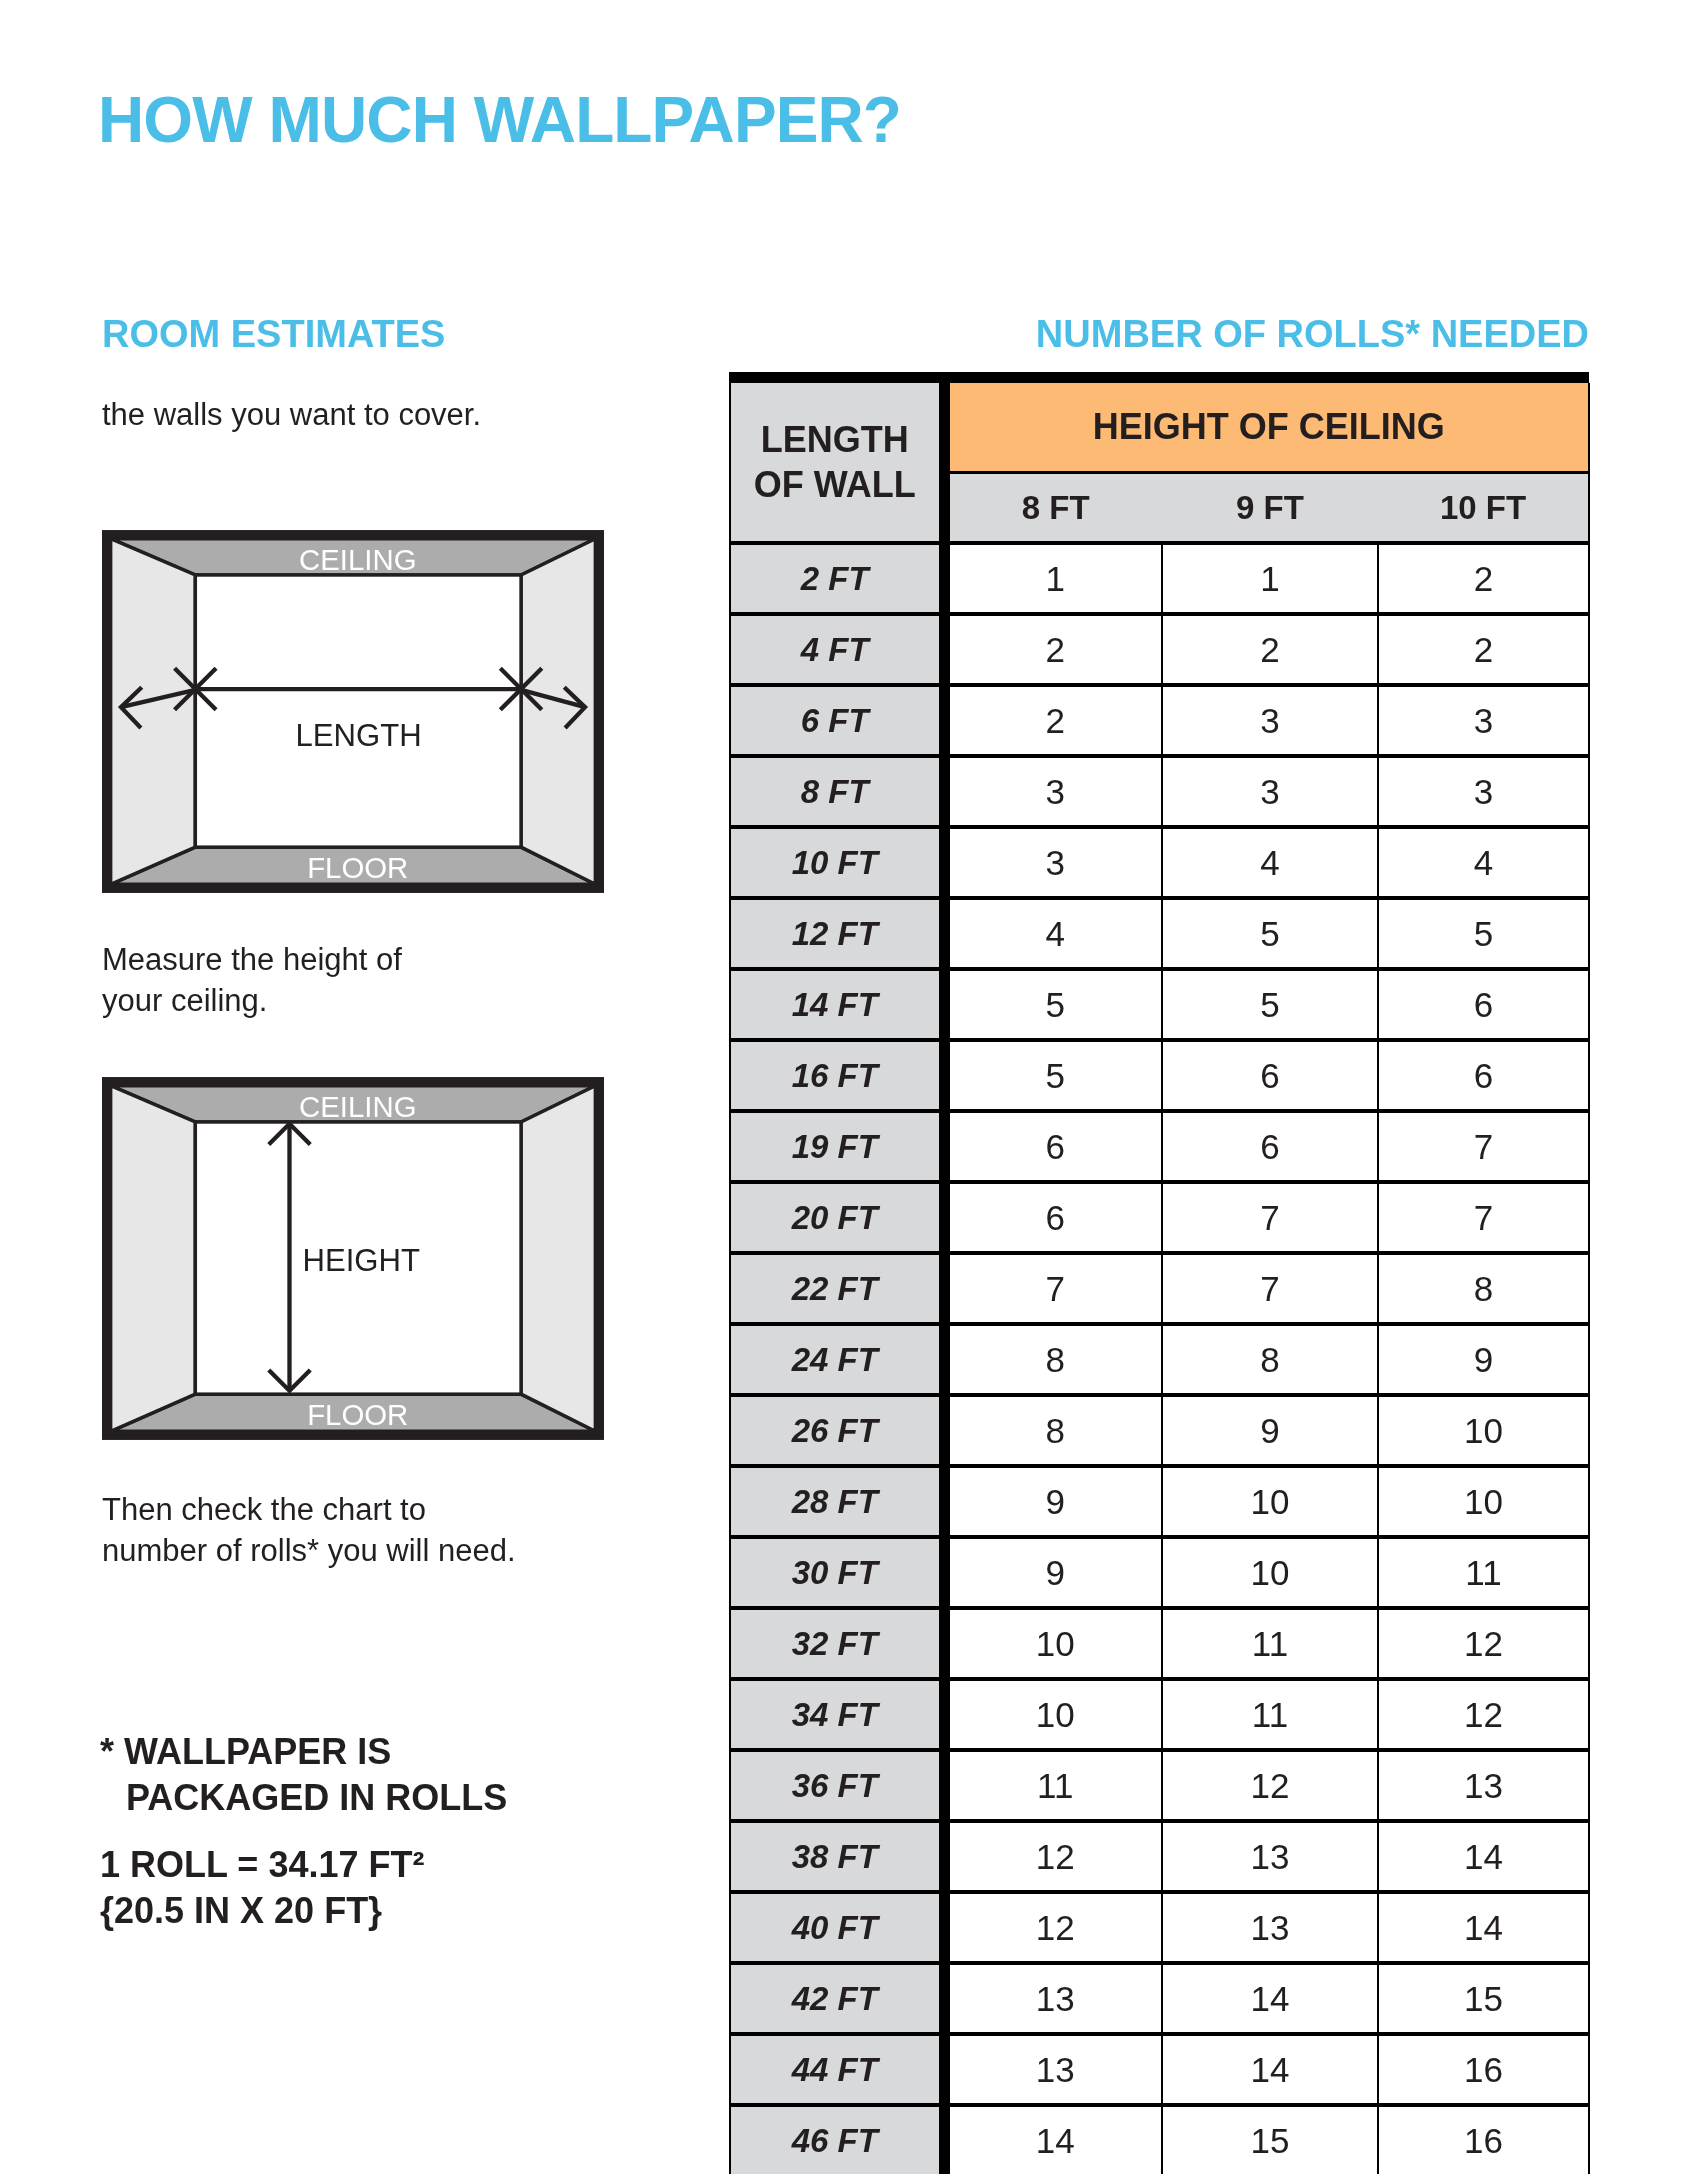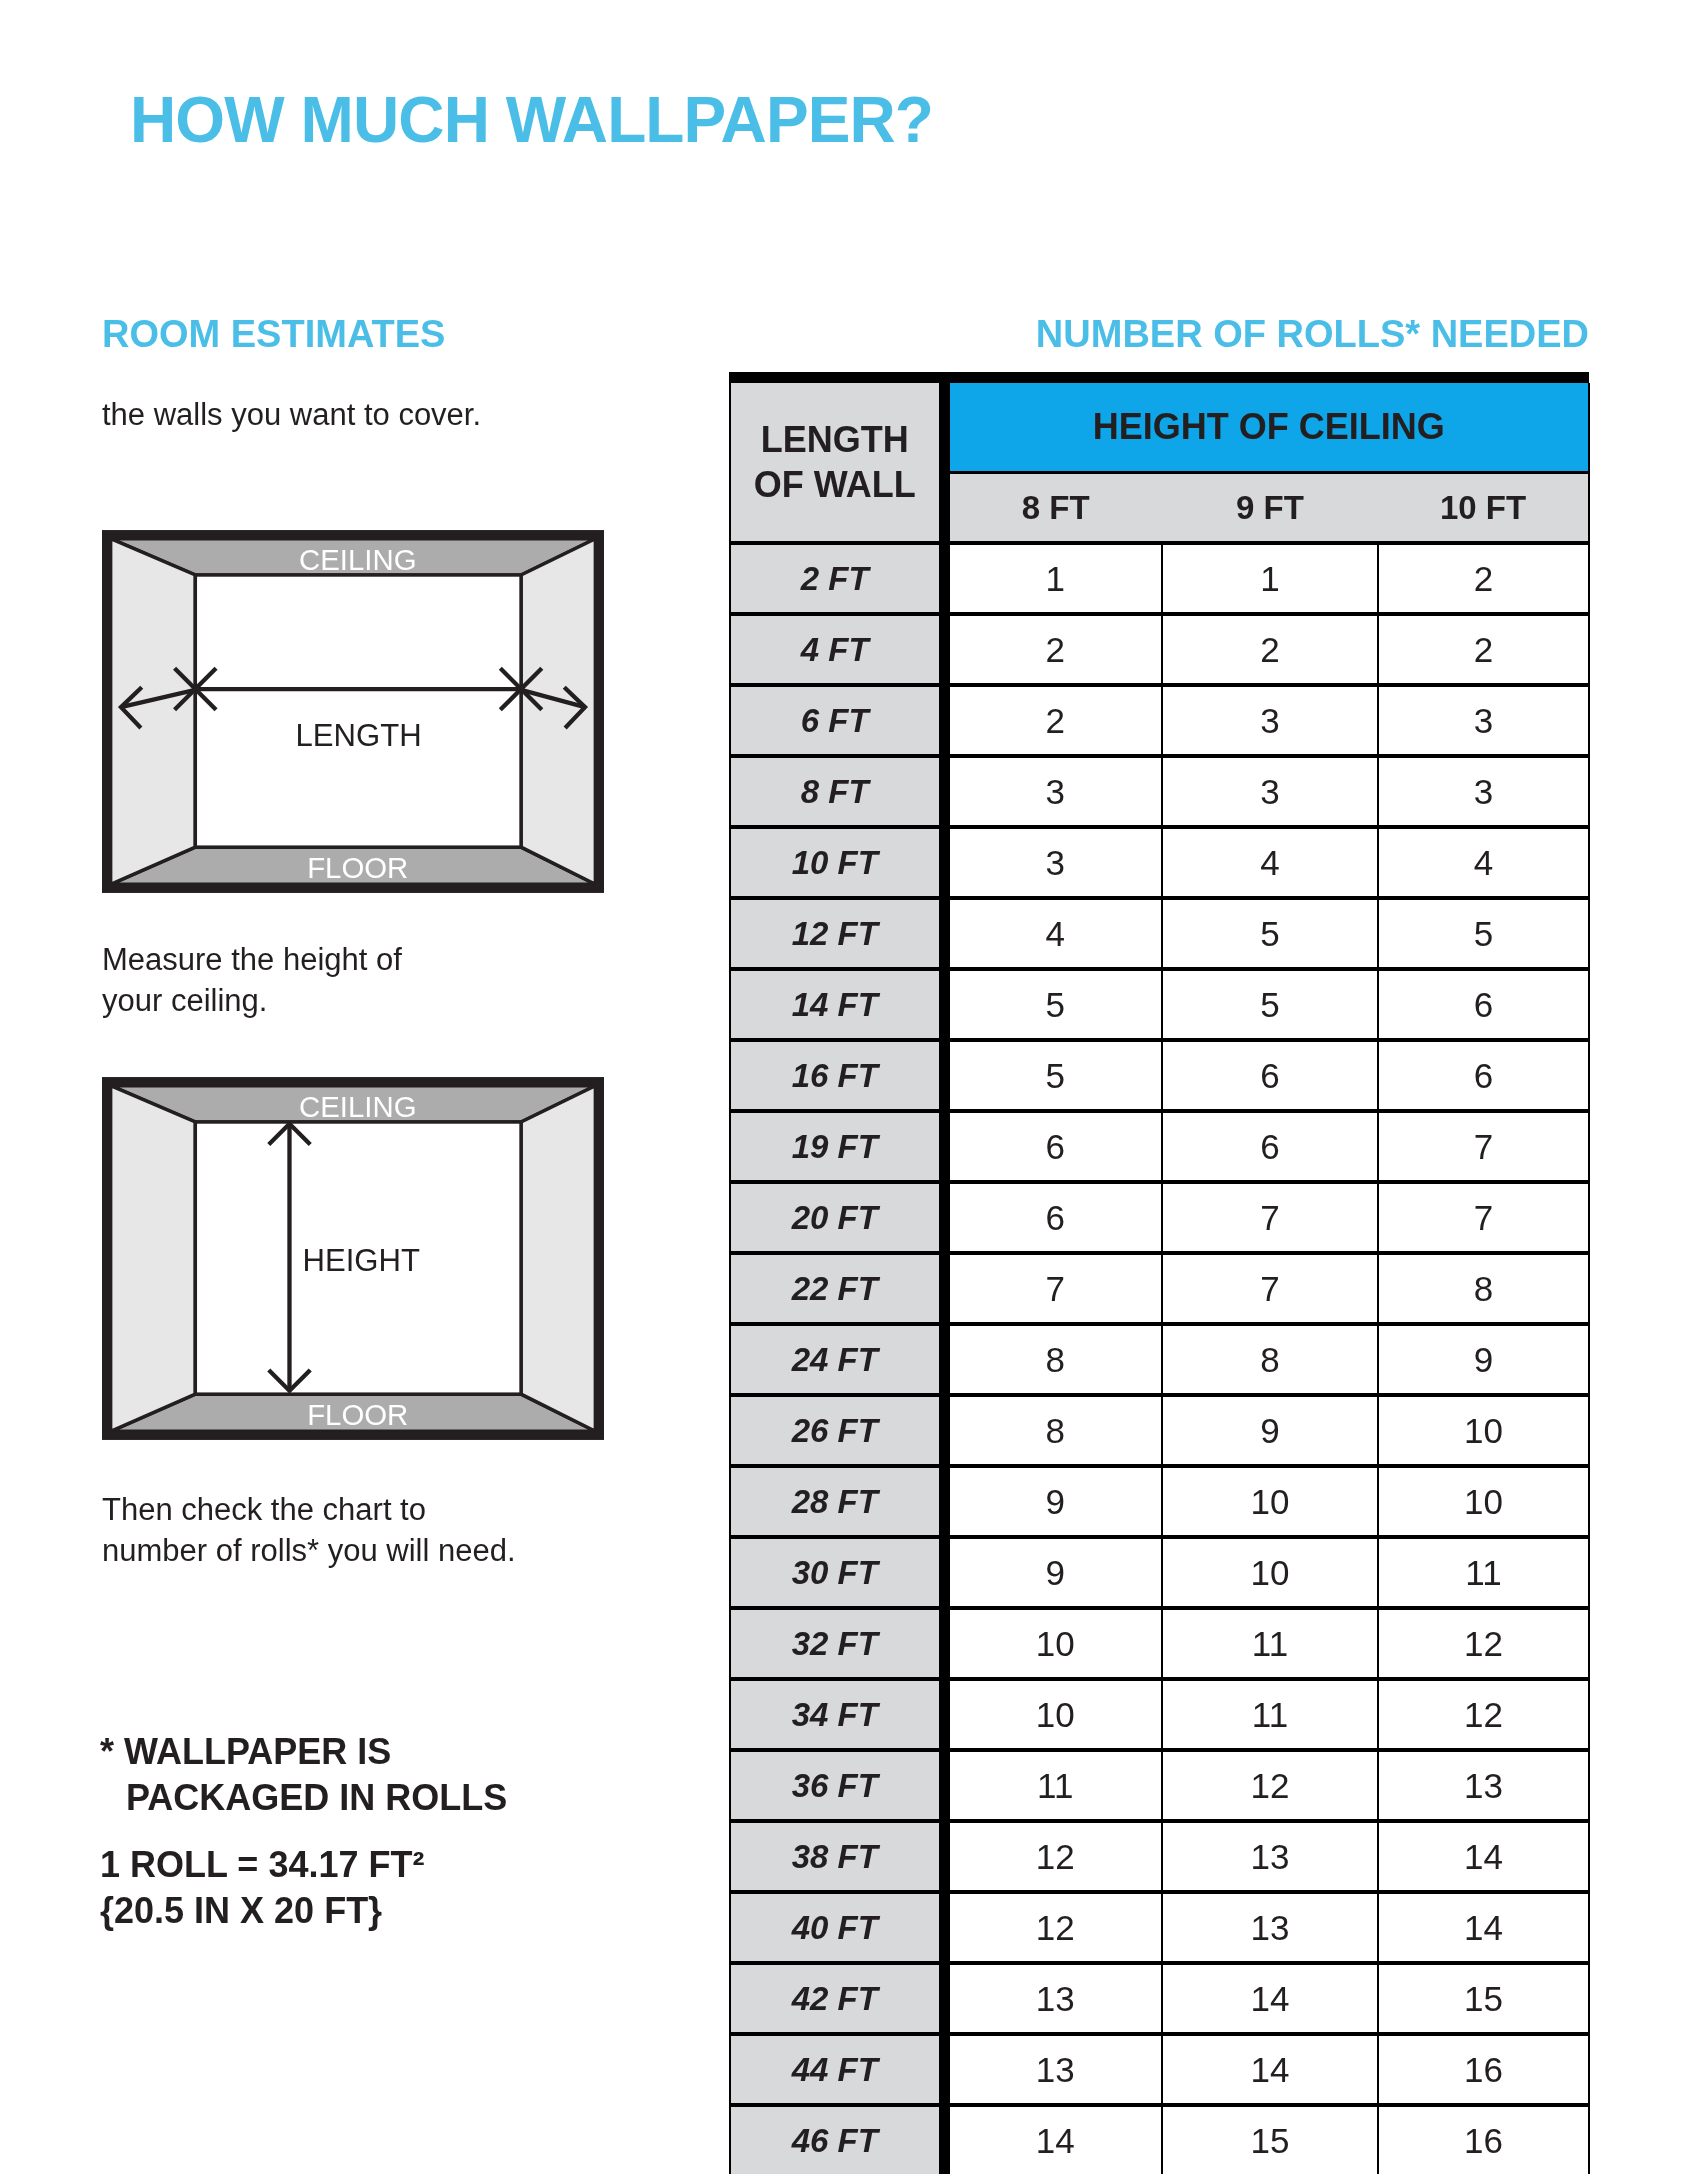--- a/index.html
+++ b/index.html
@@ -4,21 +4,21 @@
 <style>
   html,body { margin:0; padding:0; }
   body {
     width:1683px; height:2177px; position:relative; background:#ffffff;
     font-family:"Liberation Sans","DejaVu Sans",sans-serif; color:#231F20;
     overflow:hidden;
   }
   .abs { position:absolute; }
   #page-title {
     left:98px; top:83px; font-size:64px; font-weight:bold;
-    color:#4BBEE7; letter-spacing:-0.9px; white-space:nowrap;margin-left:32px;
+    color:#4BBEE7; letter-spacing:-0.9px; white-space:nowrap;
   }
   .section-heading { font-size:38px; font-weight:bold; color:#4BBEE7; white-space:nowrap; }
   #room-estimates-heading { left:102px; top:313px; }
   #rolls-heading { left:729px; top:313px; width:860px; text-align:right; }
   .para { font-size:31px; line-height:41px; color:#231F20; }
   .para span { display:block; }
   #para-length { left:102px; top:394px; }
   #para-height { left:102px; top:939px; }
   #para-chart  { left:102px; top:1489px; }
   #diagram-length { left:102px; top:530px; }
@@ -35,21 +35,21 @@
     border-collapse:collapse; table-layout:fixed; width:860px;
     border-left:2.6px solid #000; border-right:2.6px solid #000;
   }
   #rolls-table th, #rolls-table td { padding:0; text-align:center; vertical-align:middle; color:#231F20; }
   #rolls-table .corner {
     background:#D8D9DA; border-right:11.2px solid #000;
     font-size:36px; font-weight:bold; line-height:45px;
   }
   #rolls-table .corner span { display:block; }
   #rolls-table .group {
-    background:#0ea5e9; border-bottom:3.5px solid #000;
+    background:#fdba74; border-bottom:3.5px solid #000;
     font-size:36px; font-weight:bold; height:88px;
   }
   #rolls-table .ft { background:#D8D9DA; font-size:33px; font-weight:bold; height:67px; }
   #rolls-table tbody td { border-top:4.3px solid #000; height:67px; }
   #rolls-table td.rowlabel {
     background:#D8D9DA; border-right:11.2px solid #000;
     font-size:33px; font-weight:bold; white-space:nowrap;font-style:italic;
   }
   #rolls-table td.val { background:#ffffff; font-size:35px; font-weight:normal; }
   #rolls-table td.val + td.val { border-left:2.6px solid #000; }

